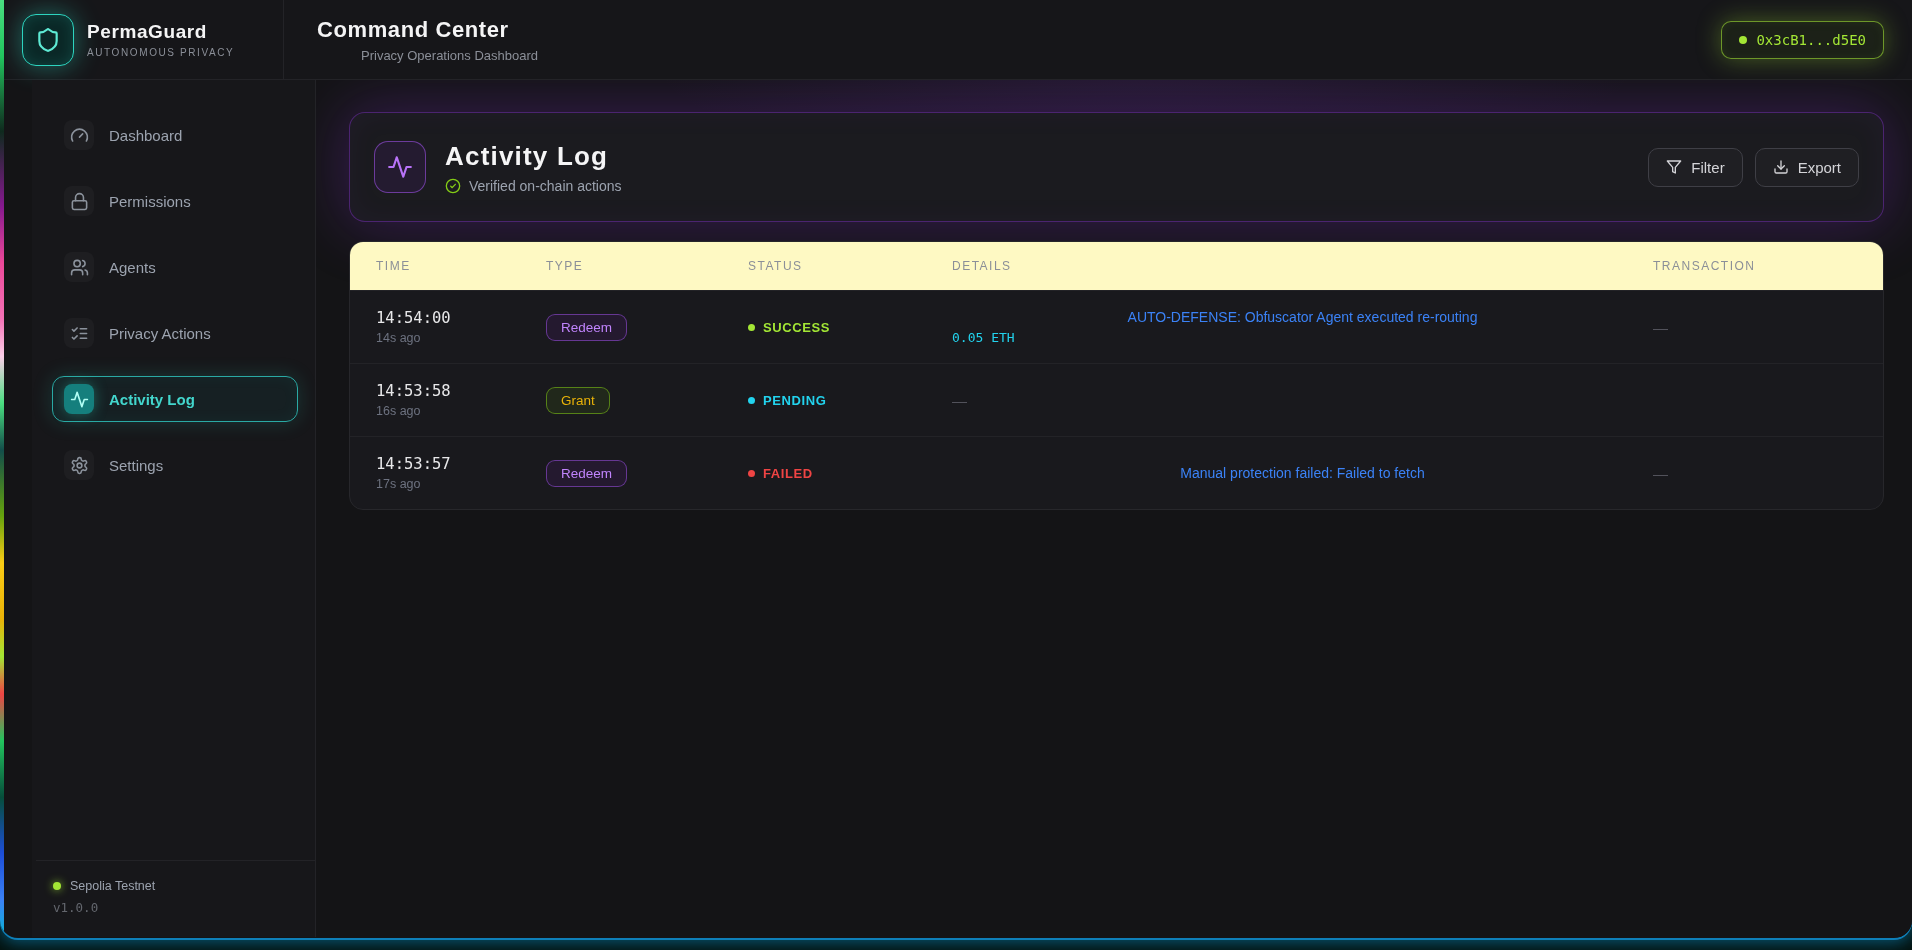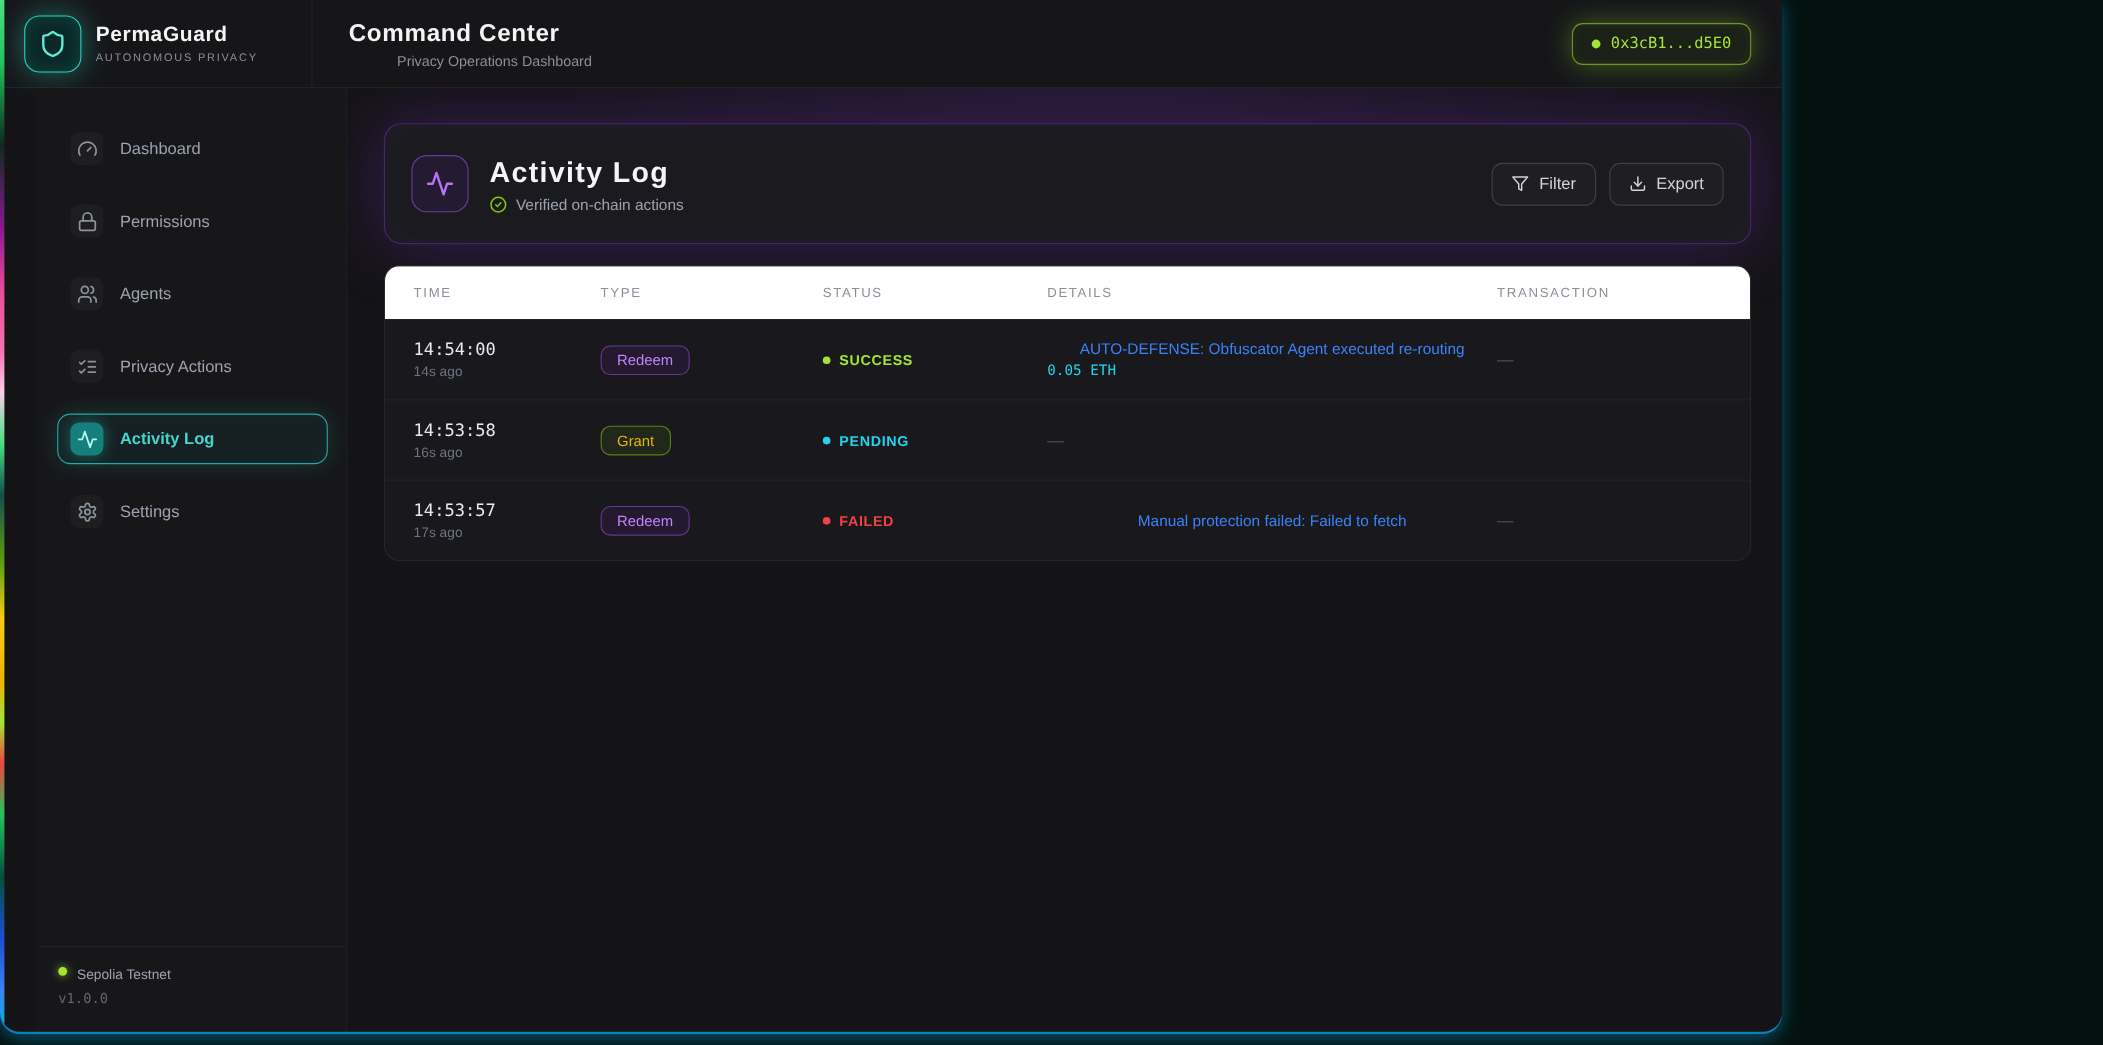--- a/index.html
+++ b/index.html
@@ -1,21 +1,21 @@
 <!DOCTYPE html>
 <html><head>
 <meta charset="utf-8">
 <style>
   * { margin:0; padding:0; box-sizing:border-box; }
   html,body { width:1912px; height:950px; background:#04120f; overflow:hidden;
               font-family:"Liberation Sans", sans-serif; }
   .mono { font-family:"DejaVu Sans Mono", monospace; }
 
   
-  .app-wrap { position:absolute; top:0; left:0; width:1620px; height:938px;
+  .app-wrap { position:absolute; top:0; left:0; width:1912px; height:938px;
               border-radius:0 0 18px 18px; overflow:hidden; background:#141416;
               box-shadow:0 2px 0 0 #0e7fb8, 0 5px 16px rgba(14,165,233,.45); }
   .edge-strip { position:absolute; left:0; top:0; bottom:0; width:4px; z-index:30;
     background:linear-gradient(180deg,
       #4ade80 0%, #22c55e 6%, #0f2a1e 14%, #86198f 22%, #ec4899 28%, #f472b6 34%,
       #fbcfe8 38%, #4ade80 43%, #134e4a 48%, #65a30d 55%, #facc15 60%, #eab308 66%,
       #a3e634 70%, #ef4444 74%, #22c55e 79%, #064e3b 85%, #1d4ed8 91%, #3b82f6 96%, #06b6d4 100%); }
 
   
   .app-header { display:flex; height:80px; background:#161619; border-bottom:1px solid #232327; }
@@ -46,21 +46,21 @@
               color:#9ca3af; cursor:pointer; }
   .nav-icon { width:30px; height:30px; border-radius:8px; display:flex; align-items:center;
               justify-content:center; background:rgba(255,255,255,.03); color:#8b929c; }
   .nav-label { font-size:15px; }
   .nav-item.active { border-color:#2aa9a4; background:rgba(23,120,118,.10);
                      box-shadow:0 0 20px rgba(45,212,191,.18), inset 0 0 16px rgba(45,212,191,.05); }
   .nav-item.active .nav-icon { background:#157f7d; color:#b2fef4;
                                box-shadow:0 0 14px rgba(45,212,191,.4); }
   .nav-item.active .nav-label { color:#43d6cd; font-weight:600; }
   .sidebar-footer { margin-top:auto; border-top:1px solid #232327; padding:18px 20px 22px 17px; }
-  .network-row { display:flex; align-items:flex-start; gap:9px; color:#9ca3af; font-size:12.5px; }
+  .network-row { display:flex; align-items:center; gap:9px; color:#9ca3af; font-size:12.5px; }
   .network-row .dot { background:#a3e635; box-shadow:0 0 8px rgba(163,230,53,.8); }
   .app-version { color:#63666d; font-size:12.5px; margin-top:7px; }
 
   .main { flex:1; padding:32px 28px 0 33px; overflow:hidden;
           background:radial-gradient(700px 140px at 52% -10px, rgba(130,60,200,.14), transparent 70%), #141416; }
 
   
   .panel-card { height:110px; border-radius:16px; background:#1b1b1f;
                 border:1px solid rgba(147,51,234,.40);
                 box-shadow:0 0 60px 4px rgba(147,51,234,.26), inset 0 0 30px rgba(147,51,234,.05);
@@ -74,21 +74,21 @@
   .panel-sub .check { color:#84cc16; display:flex; }
   .panel-actions { margin-left:auto; display:flex; gap:12px; }
   .ghost-btn { display:flex; align-items:center; gap:9px; padding:10px 17px;
                border:1px solid #3f3f46; border-radius:10px; background:#1f1f23;
                color:#d4d4d8; font-size:15px; cursor:pointer; }
 
   
   .table-card { margin-top:19px; border:1px solid #27272b; border-radius:14px;
                 background:#19191d; overflow:hidden; }
   .trow { display:grid; grid-template-columns:196px 202px 204px 1fr 230px; align-items:center; }
-  .thead { height:48px; background:#ffffff; }
+  .thead { height:48px; background:#fef9c3; }
   .th { color:#8b8f98; font-size:12px; letter-spacing:1.5px; font-weight:500; }
   .cell-pad { padding-left:26px; }
   .drow { height:73px; border-top:1px solid #232327; }
   .t-time { color:#e8e8ea; font-size:15.5px; }
   .t-ago { color:#6d7280; font-size:12.5px; margin-top:4px; }
   .badge { display:inline-block; padding:5px 14px; border-radius:9px; font-size:13.5px;
            border:1px solid transparent; }
   .badge[data-variant="purple"] { color:#c084fc; border-color:rgba(168,85,247,.5);
                                   background:rgba(88,28,135,.18); }
   .badge[data-variant="green"]  { color:#eab308; border-color:rgba(132,204,22,.55);

